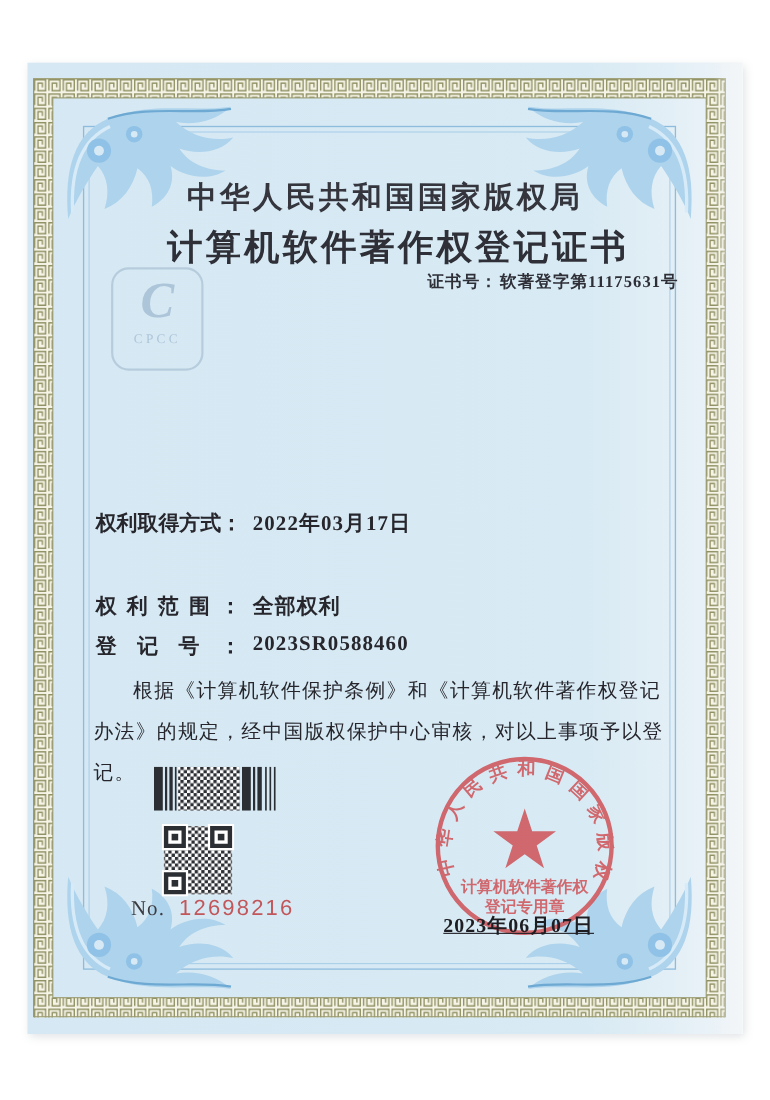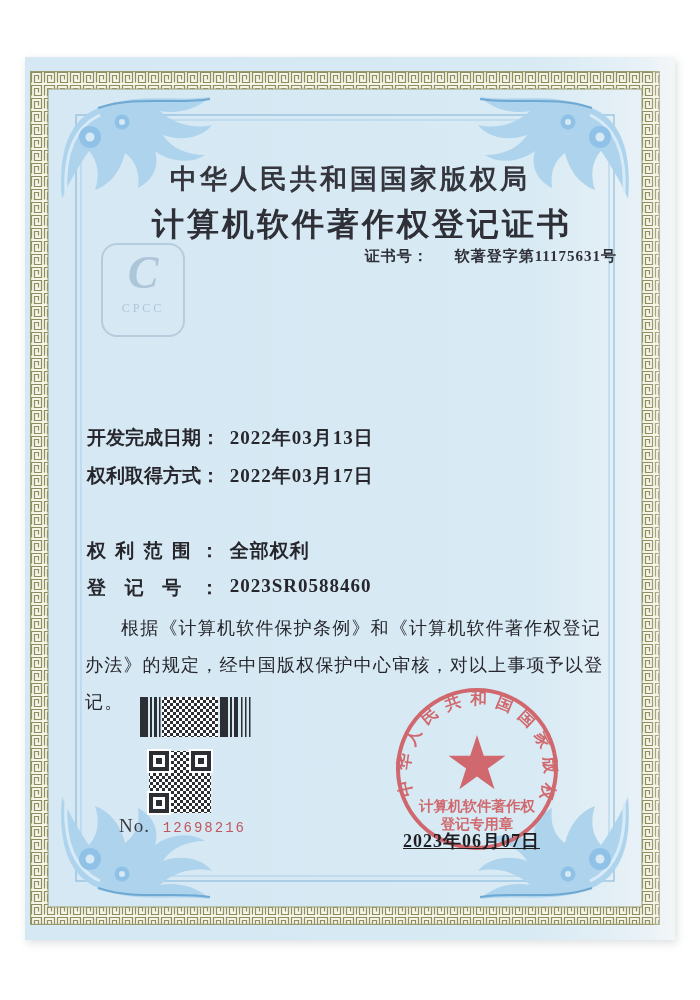--- a/index.html
+++ b/index.html
@@ -20,41 +20,41 @@
     text-align:center; font-family:"Liberation Serif",serif; }
   .emboss .c { font-size:46px; line-height:56px; font-weight:bold; font-style:italic; }
   .emboss .t { font-size:12px; letter-spacing:3px; line-height:14px; }
 
   .authority { position:absolute; left:0; top:104px; width:100%; text-align:center;
     font-size:27px; font-weight:bold; letter-spacing:3px; color:#34353d; }
   .main-title { position:absolute; left:0; top:146px; width:100%; text-align:center;
     font-size:32px; font-weight:bold; letter-spacing:3px; color:#2e2f37;padding-left:24px; }
   .cert-no { position:absolute; right:58px; top:190px; font-size:15px; font-weight:bold;
     color:#2e2f37; letter-spacing:1px; }
-  .cert-no .lbl { margin-right:26px; }
+  .cert-no .lbl { margin-right:2px; }
 
   .field-row { position:absolute; left:62px; font-size:19px; color:#26262c;
     white-space:nowrap; }
   .flabel { display:inline-block; width:132px; font-weight:bold;
     text-align:justify; text-align-last:justify; vertical-align:top; }
   .fvalue { display:inline-block; margin-left:6px; font-weight:600;
     letter-spacing:1px; vertical-align:top; }
   .fvalue2 { position:absolute; left:200px; top:31px; font-weight:600; letter-spacing:1px; }
 
   .statement { position:absolute; left:60px; top:553px; width:530px;
     font-size:18px; line-height:37px; color:#26262c; letter-spacing:1.2px;
     text-indent:2em; font-weight:500; }
 
   .barcode { position:absolute; left:115px; top:640px; }
   .qrcode  { position:absolute; left:122px; top:692px; }
 
   .serial { position:absolute; left:94px; top:758px; font-size:19px; }
   .serial .no { color:#3c3c42; letter-spacing:1px; }
-  .serial .num { color:#c2575b; font-family:Liberation Mono, monospace;
-    font-size:14px; letter-spacing:2px; margin-left:8px; }
+  .serial .num { color:#c2575b; font-family:Liberation Sans, sans-serif;
+    font-size:20px; letter-spacing:2px; margin-left:8px; }
 
   .seal-svg { position:absolute; left:366px; top:626px; opacity:.88; }
   .issue-date { position:absolute; left:378px; top:772px; font-size:18px;
     font-weight:bold; color:#1d1d22; letter-spacing:1px; z-index:5;text-decoration:underline; }
 </style>
 </head>
 <body>
 
 <div class="page">
   <div class="paper">
@@ -104,24 +104,20 @@
       <div class="t">CPCC</div>
     </div>
 
     <div class="authority">中华人民共和国国家版权局</div>
     <div class="main-title">计算机软件著作权登记证书</div>
 
     <div class="cert-no">
       <span class="lbl">证书号：</span><span>软著登字第11175631号</span>
     </div>
 
-    <div class="field-row" style="top:368px;">
-      <span class="flabel">开发完成日期：</span>
-      <span class="fvalue">2022年03月13日</span>
-    </div>
     <div class="field-row" style="top:406px;">
       <span class="flabel">权利取得方式：</span>
       <span class="fvalue">2022年03月17日</span>
     </div>
     <div class="field-row" style="top:481px;">
       <span class="flabel">权利范围：</span>
       <span class="fvalue">全部权利</span>
     </div>
     <div class="field-row" style="top:518px;">
       <span class="flabel">登记号：</span>

